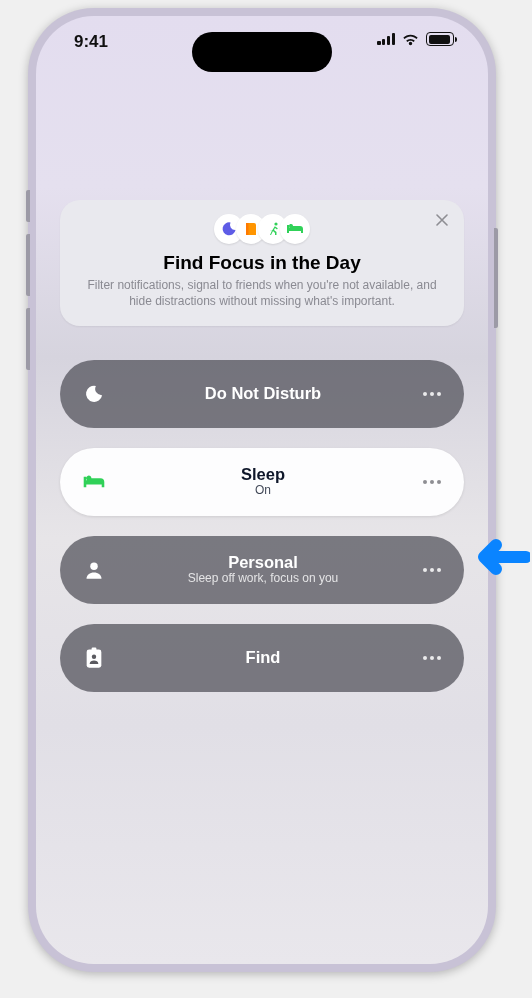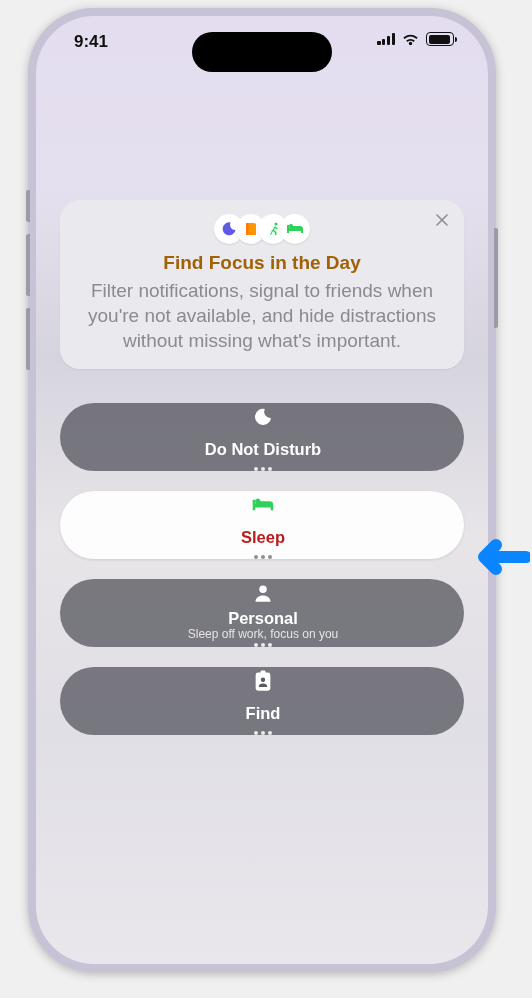--- a/index.html
+++ b/index.html
@@ -19,26 +19,26 @@
     .cellular span:nth-child(1){height:4px;} .cellular span:nth-child(2){height:6.5px;} .cellular span:nth-child(3){height:9px;} .cellular span:nth-child(4){height:12px;}
     .wifi svg { display:block; }
     .battery { width:28px; height:14px; border:1.5px solid #111; border-radius:4px; position:relative; }
     .battery::after{ content:''; position:absolute; right:-4px; top:3.5px; width:2.5px; height:5px; background:#111; border-radius:0 2px 2px 0; }
     .battery span{ position:absolute; left:1.5px; top:1.5px; bottom:1.5px; width:21px; background:#111; border-radius:2px; }
     .content { position:absolute; top:184px; left:24px; right:24px; }
     .card { background:#e9e9ee; border-radius:20px; padding:14px 18px 16px 18px; position:relative; box-shadow:0 1px 2px rgba(0,0,0,.06); }
     .card-close { position:absolute; top:10px; right:12px; width:20px; height:20px; display:flex; align-items:center; justify-content:center; color:#8e8e93; font-size:15px; }
     .icon-row { display:flex; justify-content:center; gap:-6px; margin-bottom:8px; }
     .icon-row .circ { width:30px; height:30px; border-radius:50%; background:#fff; display:flex; align-items:center; justify-content:center; margin:0 -4px; box-shadow:0 1px 2px rgba(0,0,0,.1); }
-    .card-title { text-align:center; font-size:19px; font-weight:700; color:#a16207; margin-bottom:4px; }
-    .card-sub { text-align:center; font-size:19px; line-height:1.32; color:#8a8a92; padding:0 2px; }
+    .card-title { text-align:center; font-size:19px; font-weight:700; color:#000000; margin-bottom:4px; }
+    .card-sub { text-align:center; font-size:12px; line-height:1.32; color:#8a8a92; padding:0 2px; }
     .items { margin-top:34px; display:flex; flex-direction:column; gap:20px; }
-    .item { height:68px; border-radius:34px; display:flex; align-items:center; padding:0 18px 0 20px;flex-direction:column; }
+    .item { height:68px; border-radius:34px; display:flex; align-items:center; padding:0 18px 0 20px; }
     .item.dark { background:rgba(70,70,78,.68); color:#fff; }
-    .item.light { background:#fdfdfe; color:#b91c1c; box-shadow:0 1px 3px rgba(0,0,0,.1); }
+    .item.light { background:#fdfdfe; color:#0f172a; box-shadow:0 1px 3px rgba(0,0,0,.1); }
     .item .ico { width:28px; height:28px; display:flex; align-items:center; justify-content:center; flex-shrink:0; }
     .item .labels { flex:1; text-align:center; display:flex; flex-direction:column; justify-content:center; }
     .item .label { font-size:16.5px; font-weight:600; line-height:1.15; }
     .item .sub { font-size:12px; opacity:.8; line-height:1.15; }
     .item .more { width:28px; display:flex; justify-content:center; gap:3px; flex-shrink:0; }
     .item.dark .more span { width:4px; height:4px; border-radius:50%; background:rgba(255,255,255,.85); }
     .item.light .more span { width:4px; height:4px; border-radius:50%; background:#8e8e93; }
     .arrow { position:absolute; left:476px; top:536px; width:54px; height:42px; }
   </style>
 </head>
@@ -131,20 +131,21 @@
         </div>
 
         <div class="item light">
           <div class="ico">
             <svg width="24" height="18" viewBox="0 0 18 14">
                 <path d="M1 3v8h2v-2h12v2h2V7a3 3 0 0 0-3-3H7a2 2 0 1 0-3.5 1.3L3 6V3H1z" fill="#30d158"></path>
               </svg>
           </div>
           <div class="labels">
             <div class="label">Sleep</div>
+            <div class="sub">On</div>
           </div>
           <div class="more">
               <span></span>
               <span></span>
               <span></span>
             </div>
         </div>
 
         <div class="item dark">
           <div class="ico">

